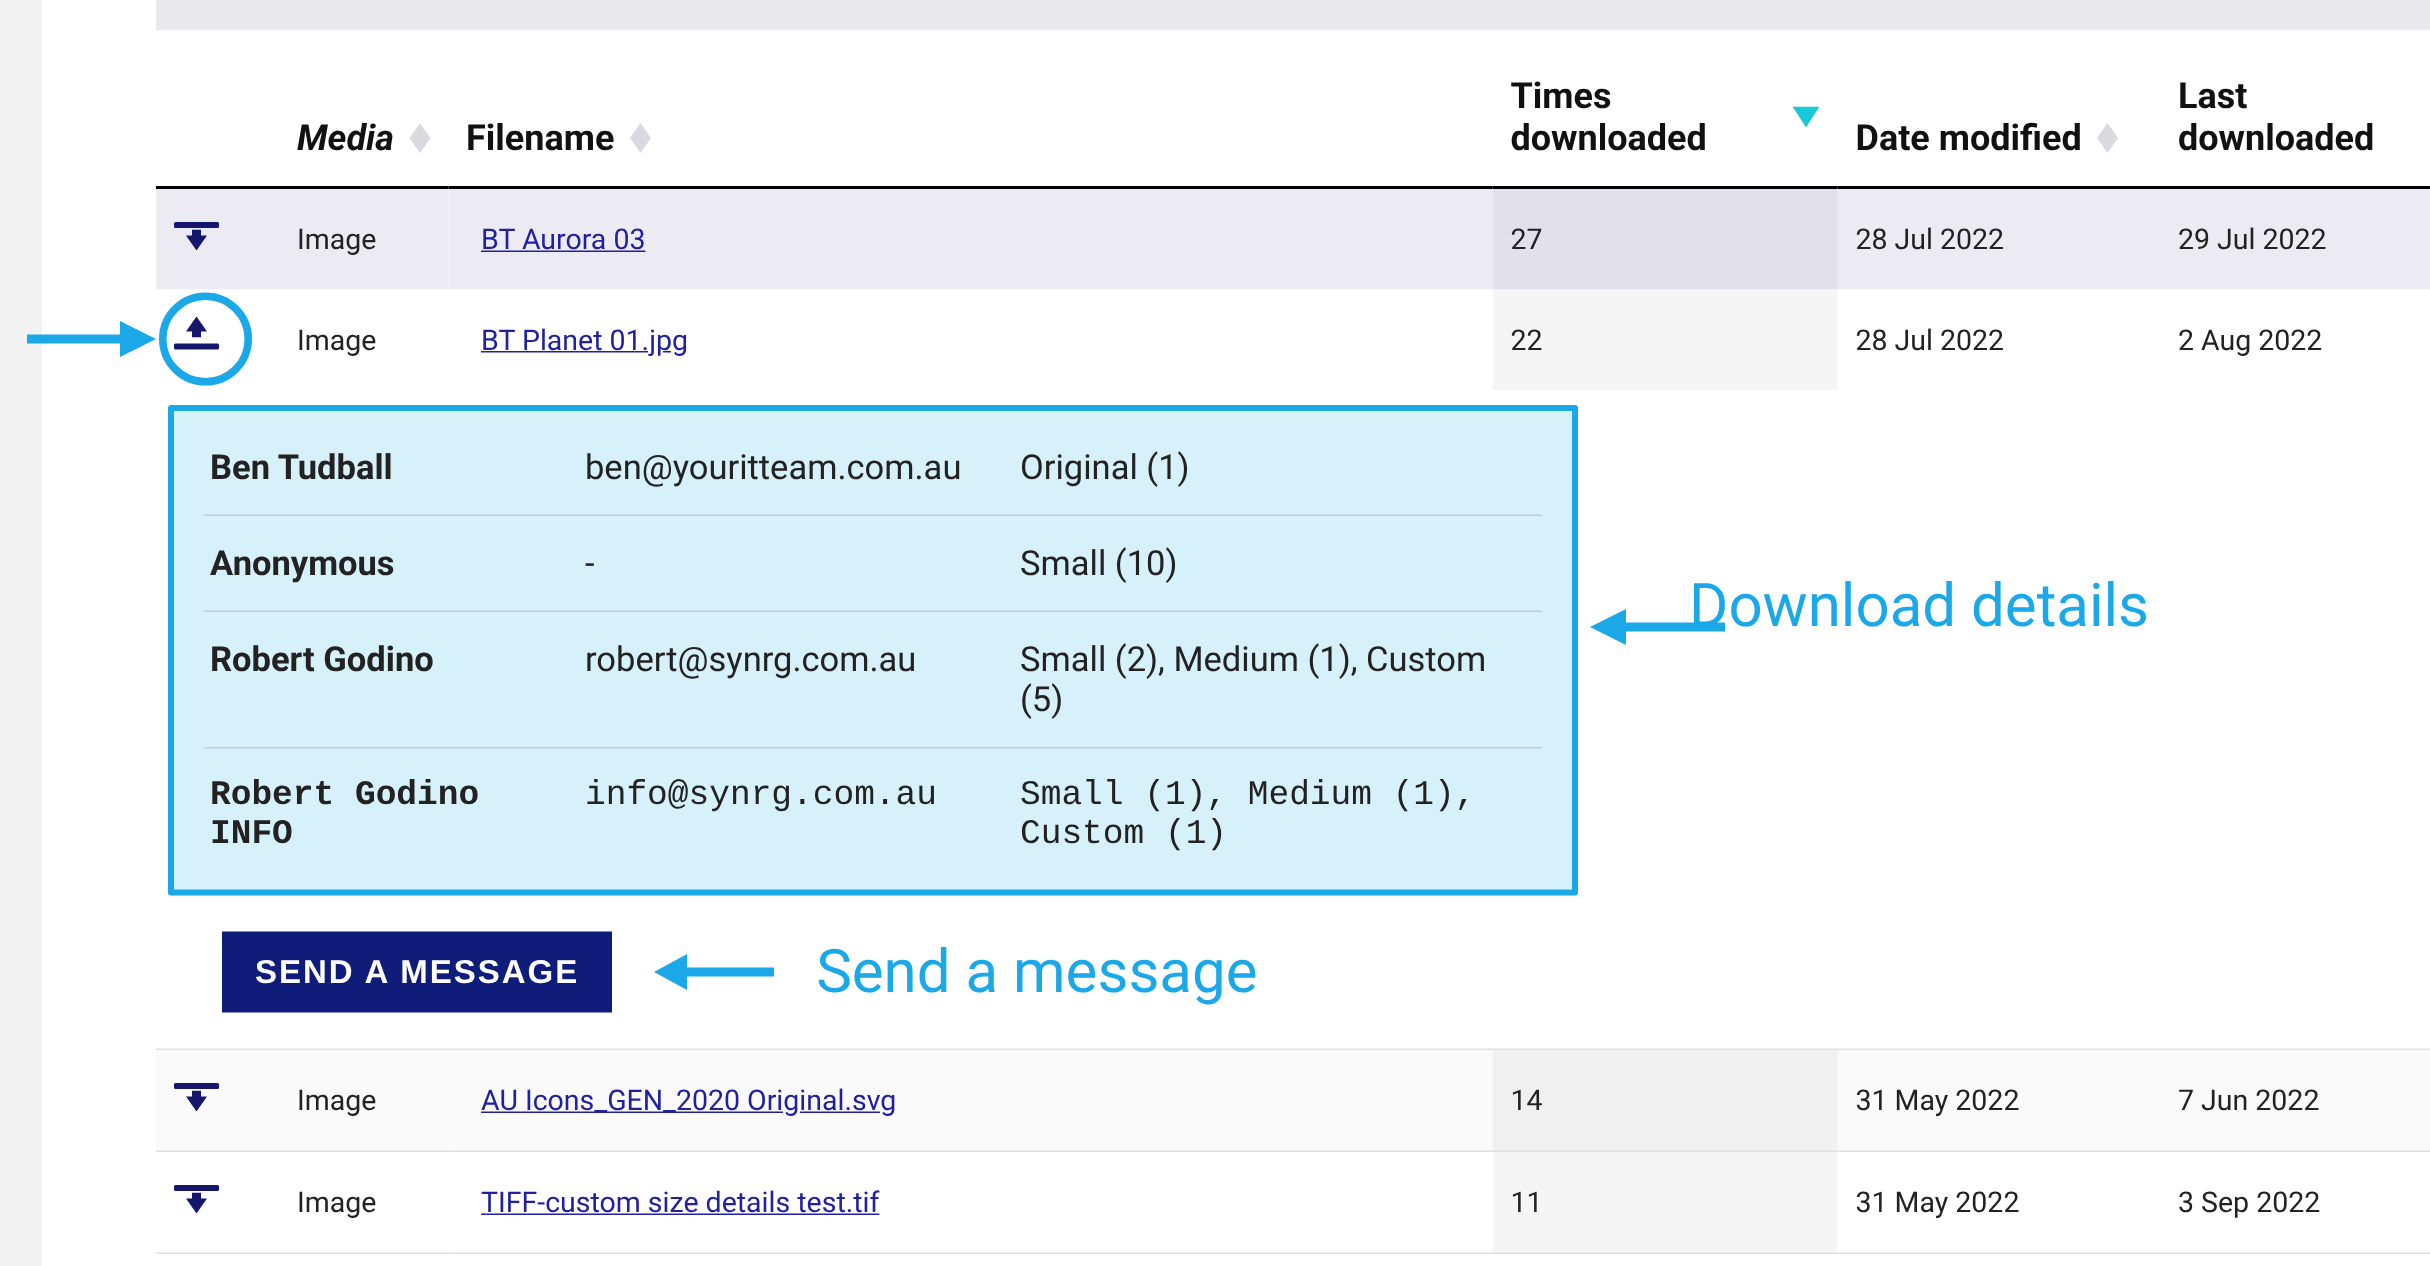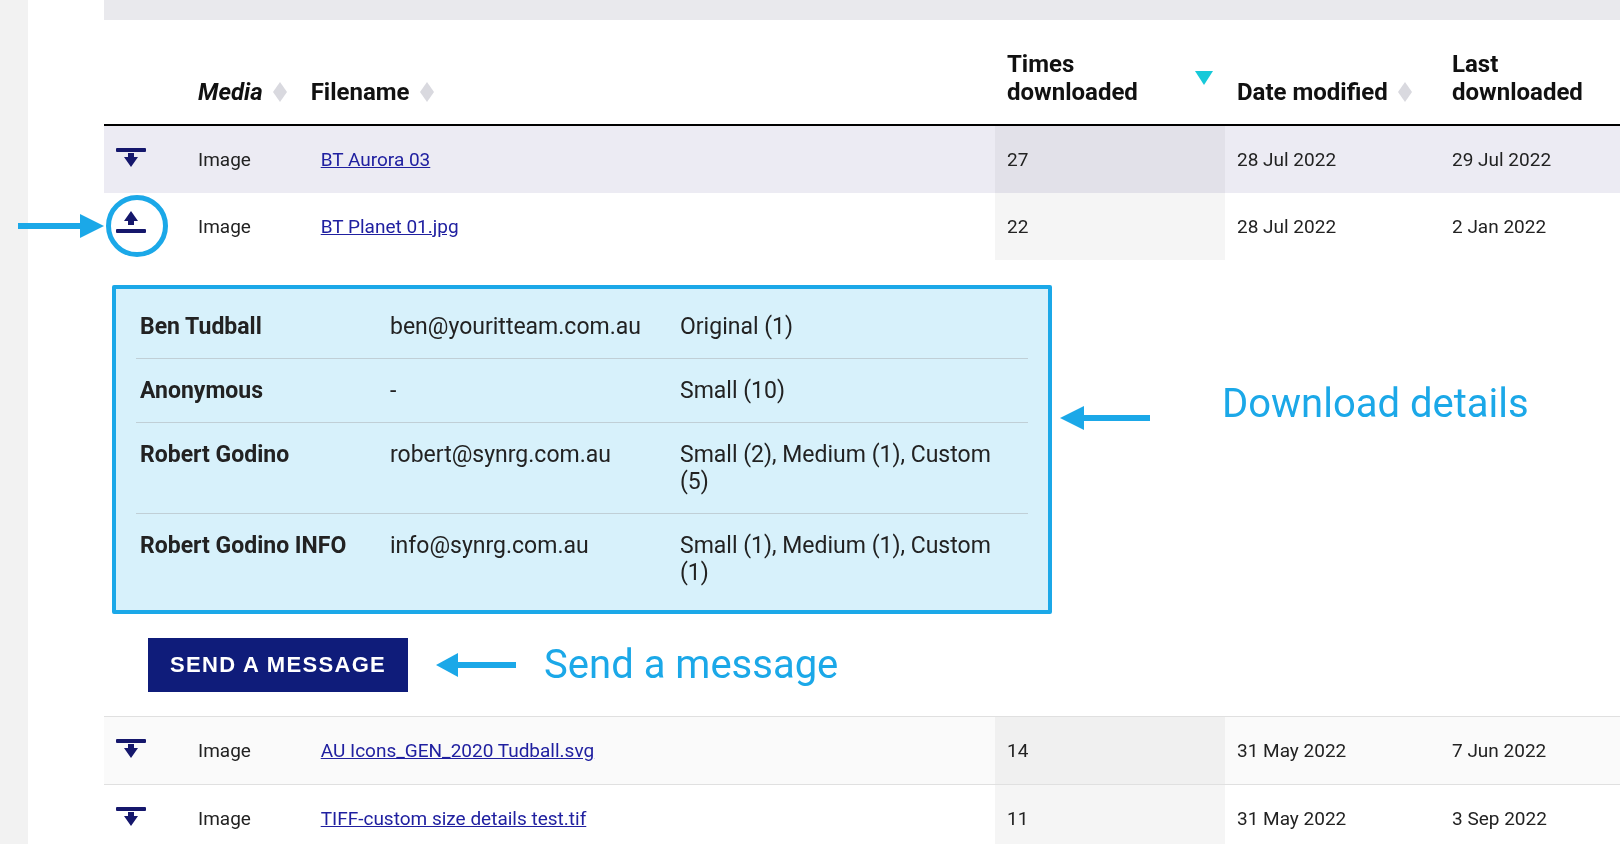--- a/index.html
+++ b/index.html
@@ -102,39 +102,39 @@
   .annot-label {
     position: absolute;
     color: #1ba8e8;
     font-size: 40px;
     font-weight: 400;
     line-height: 1.2;
   }
 
   .details-wrap {
     margin-left: 8px;
-    margin-top: 25px;
+    margin-top: 10px;
     width: 940px;
   }
   .details-box {
     border: 4px solid #1ba8e8;
     background: #d7f1fb;
     border-radius: 2px;
     padding: 6px 20px;
   }
   .detail-row {
     display: grid;
     grid-template-columns: 240px 280px 1fr;
     gap: 10px;
     padding: 18px 4px;
     border-bottom: 1px solid #c0cfd6;
     font-size: 23px;
     color: #222;
   }
-  .detail-row:last-child { border-bottom: none; }
+  .detail-row:last-child { border-bottom: none; font-family: Liberation Mono, monospace; }
   .detail-name { font-weight: 700; }
 
   .send-row {
     display: flex;
     align-items: center;
     gap: 28px;
     margin: 24px 0 24px 36px;
   }
   .send-btn {
     background: #0f1c7a;
@@ -236,21 +236,21 @@
             <span class="bar"></span>
             <svg width="18" height="14" viewBox="0 0 18 14">
                 <path d="M9 14 L2 4 L6 4 L6 0 L12 0 L12 4 L16 4 Z" fill="#15176c"></path>
               </svg>
           </span>
         </td>
         <td>Image</td>
         <td><a href="#" class="filename-link">BT Planet 01.jpg</a></td>
         <td class="times-cell">22</td>
         <td>28 Jul 2022</td>
-        <td>2 Jan 2022</td>
+        <td>2 Aug 2022</td>
       </tr>
 
       <tr>
         <td colspan="6" style="padding:0;">
           <div class="details-wrap">
             <div class="details-box">
               <div class="detail-row">
                 <div class="detail-name">Ben Tudball</div>
                 <div>ben@youritteam.com.au</div>
                 <div>Original (1)</div>
@@ -286,21 +286,21 @@
       <tr class="data-row shade-b" style="border-top:1px solid #e0e0e0;">
         <td>
           <span class="expand-icon down">
             <span class="bar"></span>
             <svg width="18" height="14" viewBox="0 0 18 14">
                 <path d="M9 14 L2 4 L6 4 L6 0 L12 0 L12 4 L16 4 Z" fill="#15176c"></path>
               </svg>
           </span>
         </td>
         <td>Image</td>
-        <td><a href="#" class="filename-link">AU Icons_GEN_2020 Tudball.svg</a></td>
+        <td><a href="#" class="filename-link">AU Icons_GEN_2020 Original.svg</a></td>
         <td class="times-cell">14</td>
         <td>31 May 2022</td>
         <td>7 Jun 2022</td>
       </tr>
 
       <tr class="data-row shade-c" style="border-top:1px solid #e0e0e0; border-bottom:1px solid #e0e0e0;">
         <td>
           <span class="expand-icon down">
             <span class="bar"></span>
             <svg width="18" height="14" viewBox="0 0 18 14">
@@ -322,13 +322,13 @@
 
 <svg class="annot-arrow" style="left:18px; top:208px;" width="86" height="36" viewBox="0 0 86 36">
   <line x1="0" y1="18" x2="66" y2="18" stroke="#1ba8e8" stroke-width="6"></line>
   <path d="M86 18 L62 6 L62 30 Z" fill="#1ba8e8"></path>
 </svg>
 
 <svg class="annot-arrow" style="left:1060px; top:400px;" width="90" height="36" viewBox="0 0 90 36">
   <line x1="90" y1="18" x2="22" y2="18" stroke="#1ba8e8" stroke-width="6"></line>
   <path d="M0 18 L24 6 L24 30 Z" fill="#1ba8e8"></path>
 </svg>
-<div class="annot-label" style="left:1222px; top:380px; white-space:pre-line;">Download details</div>
+<div class="annot-label" style="left:1126px; top:380px; white-space:pre-line;">Download details</div>
 
 </body></html>

